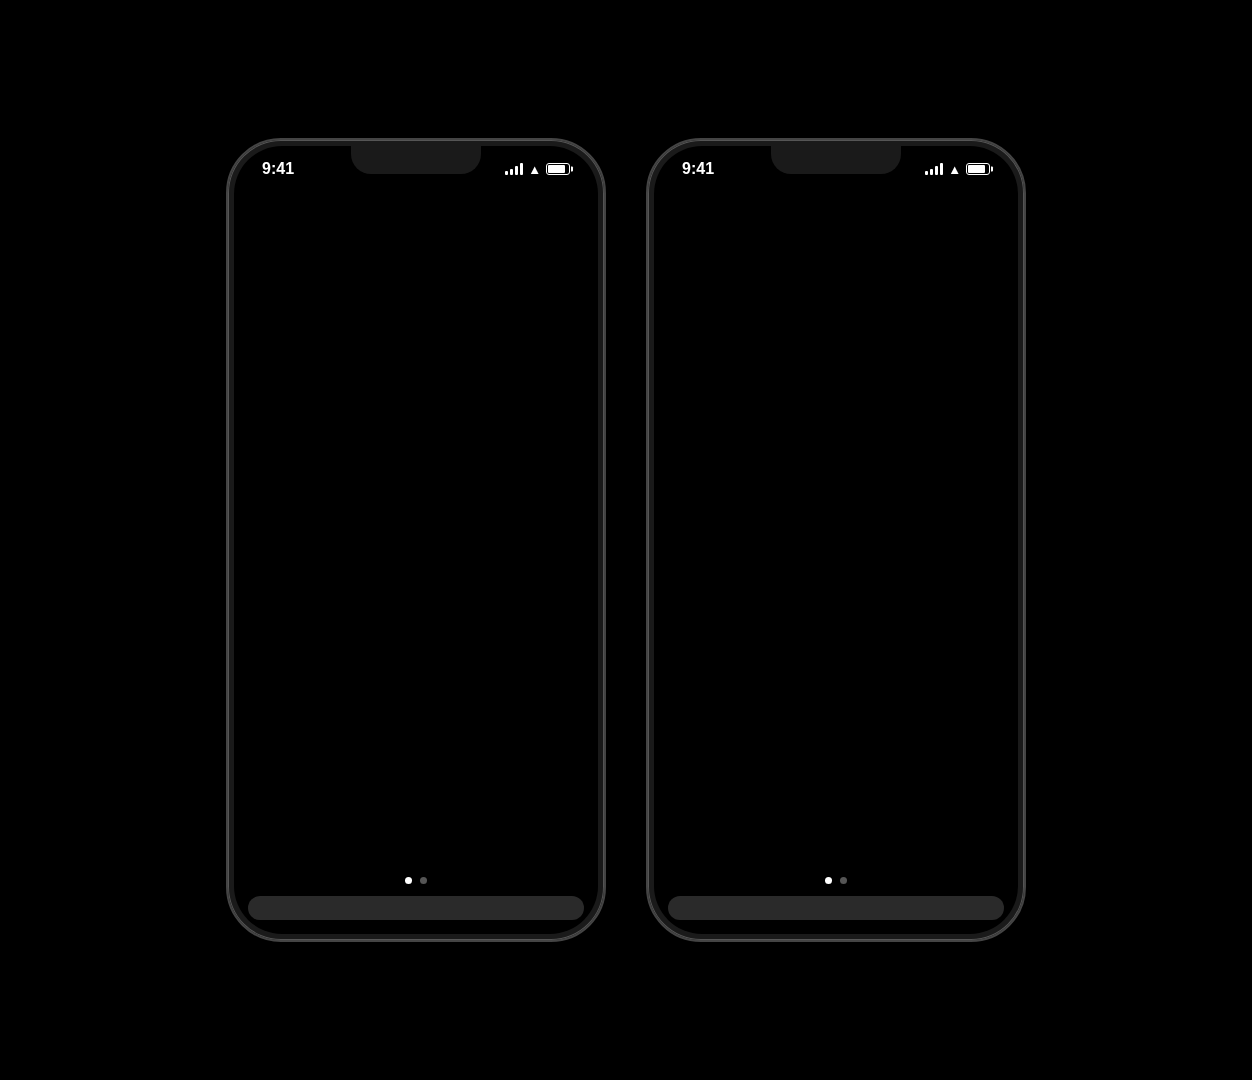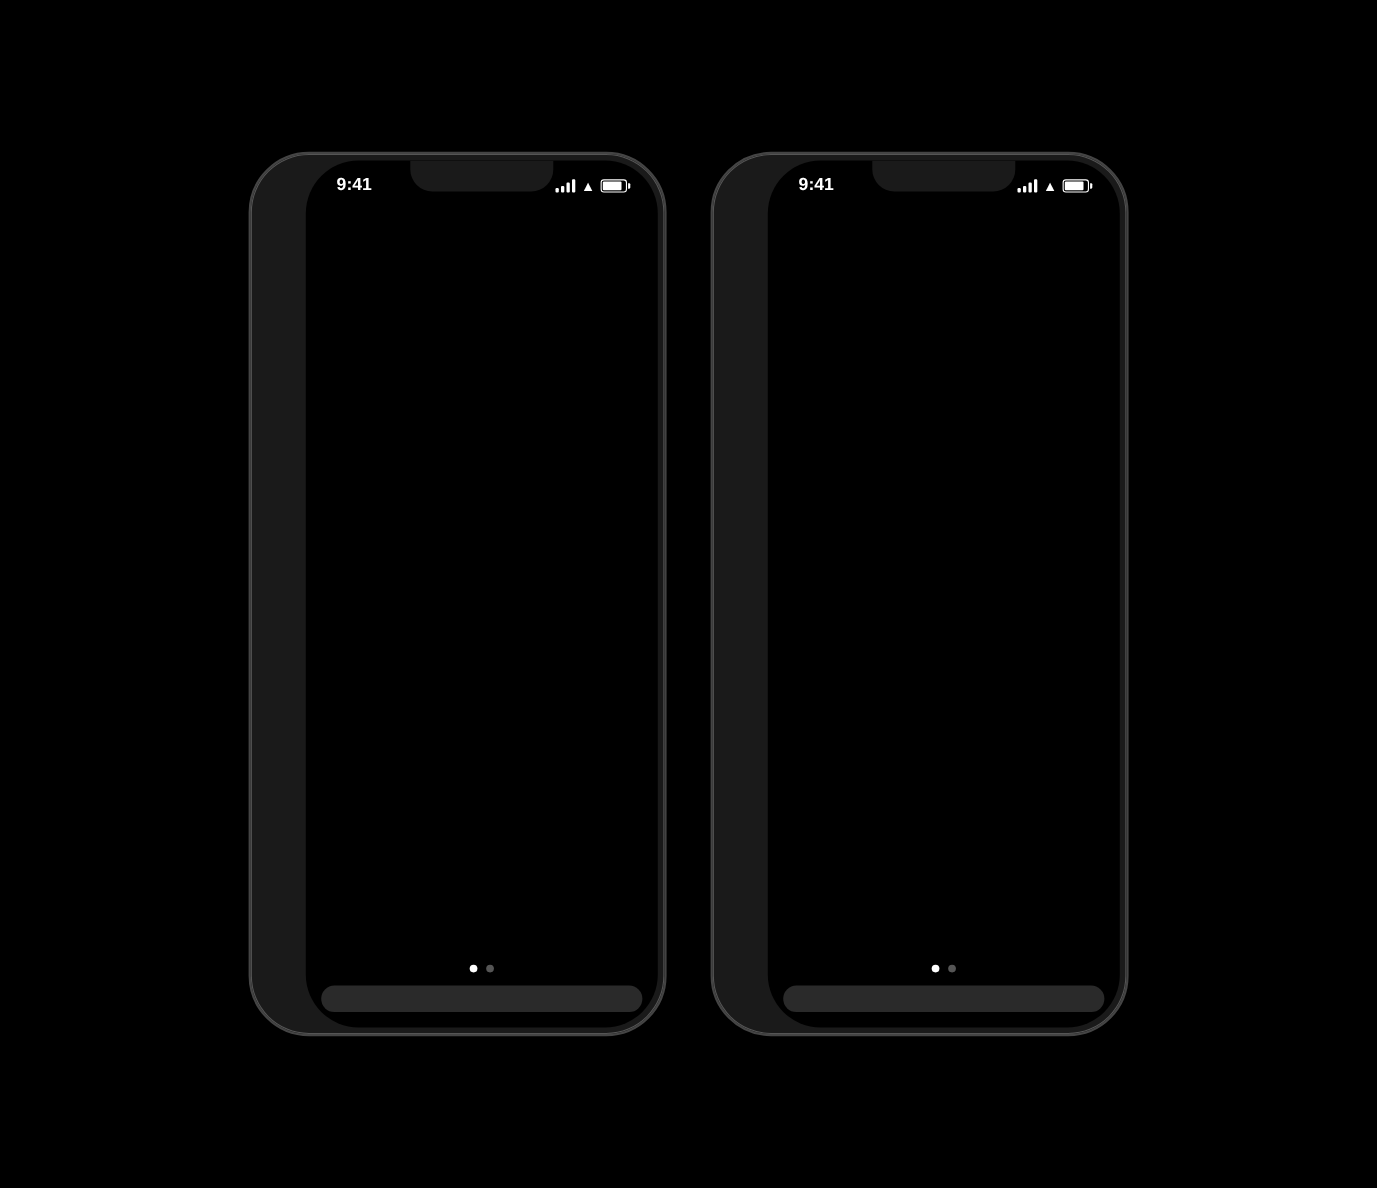--- a/index.html
+++ b/index.html
@@ -17,21 +17,20 @@
       width: 380px;
       height: 804px;
       background: #1a1a1a;
       border-radius: 55px;
       border: 2px solid #444;
       position: relative;
       box-shadow: inset 0 0 0 1px #555, 0 0 40px rgba(0,0,0,0.8);
       overflow: hidden;
       display: flex;
       flex-direction: column;
-      padding-left: 44px;
     }
     .phone-inner {
       background: #000;
       border-radius: 48px;
       margin: 6px;
       flex: 1;
       overflow: hidden;
       display: flex;
       flex-direction: column;
       position: relative;

